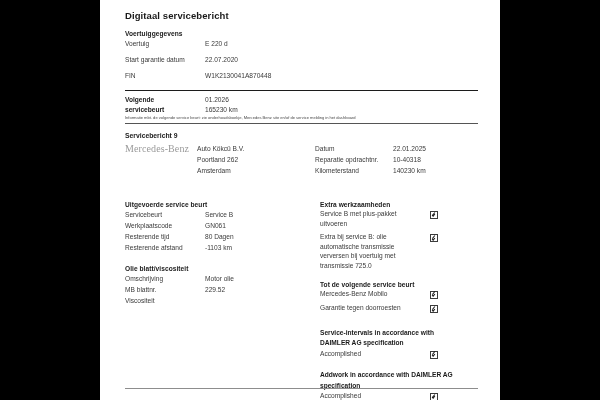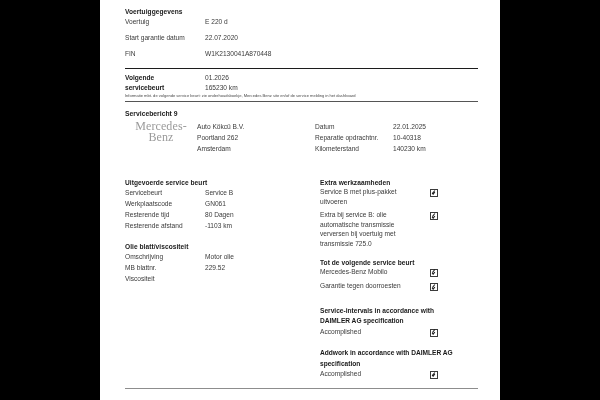--- a/index.html
+++ b/index.html
@@ -97,25 +97,24 @@
     margin: 8px 0 4px 0;
   }
 
   .cols {
     display: flex;
     align-items: flex-start;
   }
   .col-logo {
     flex: 0 0 72px;
     font-family: "Liberation Serif", serif;
-    font-size: 12px;
+    font-size: 10px;
     color: #9a9a9a;
     line-height: 11px;
     letter-spacing: 0.1px;
-    text-align: center;
   }
   .col-dealer {
     flex: 0 0 118px;
     font-size: 6.6px;
     line-height: 11px;
     color: #3a3a3a;
   }
   .col-meta { flex: 1; }
   .meta-row {
     display: flex;
@@ -200,20 +199,21 @@
     border-top: 1.6px solid #8d8d8d;
   }
 </style>
 </head>
 <body>
 
 <div class="viewport">
 
   <div class="page">
 
+    <div class="doc-title">Digitaal servicebericht</div>
 
     <div>
       <div class="sec-head">Voertuiggegevens</div>
       <div class="kv">
         <div class="k">Voertuig</div>
         <div class="v">E 220 d</div>
       </div>
       <div class="kv sp">
         <div class="k">Start garantie datum</div>
         <div class="v">22.07.2020</div>

